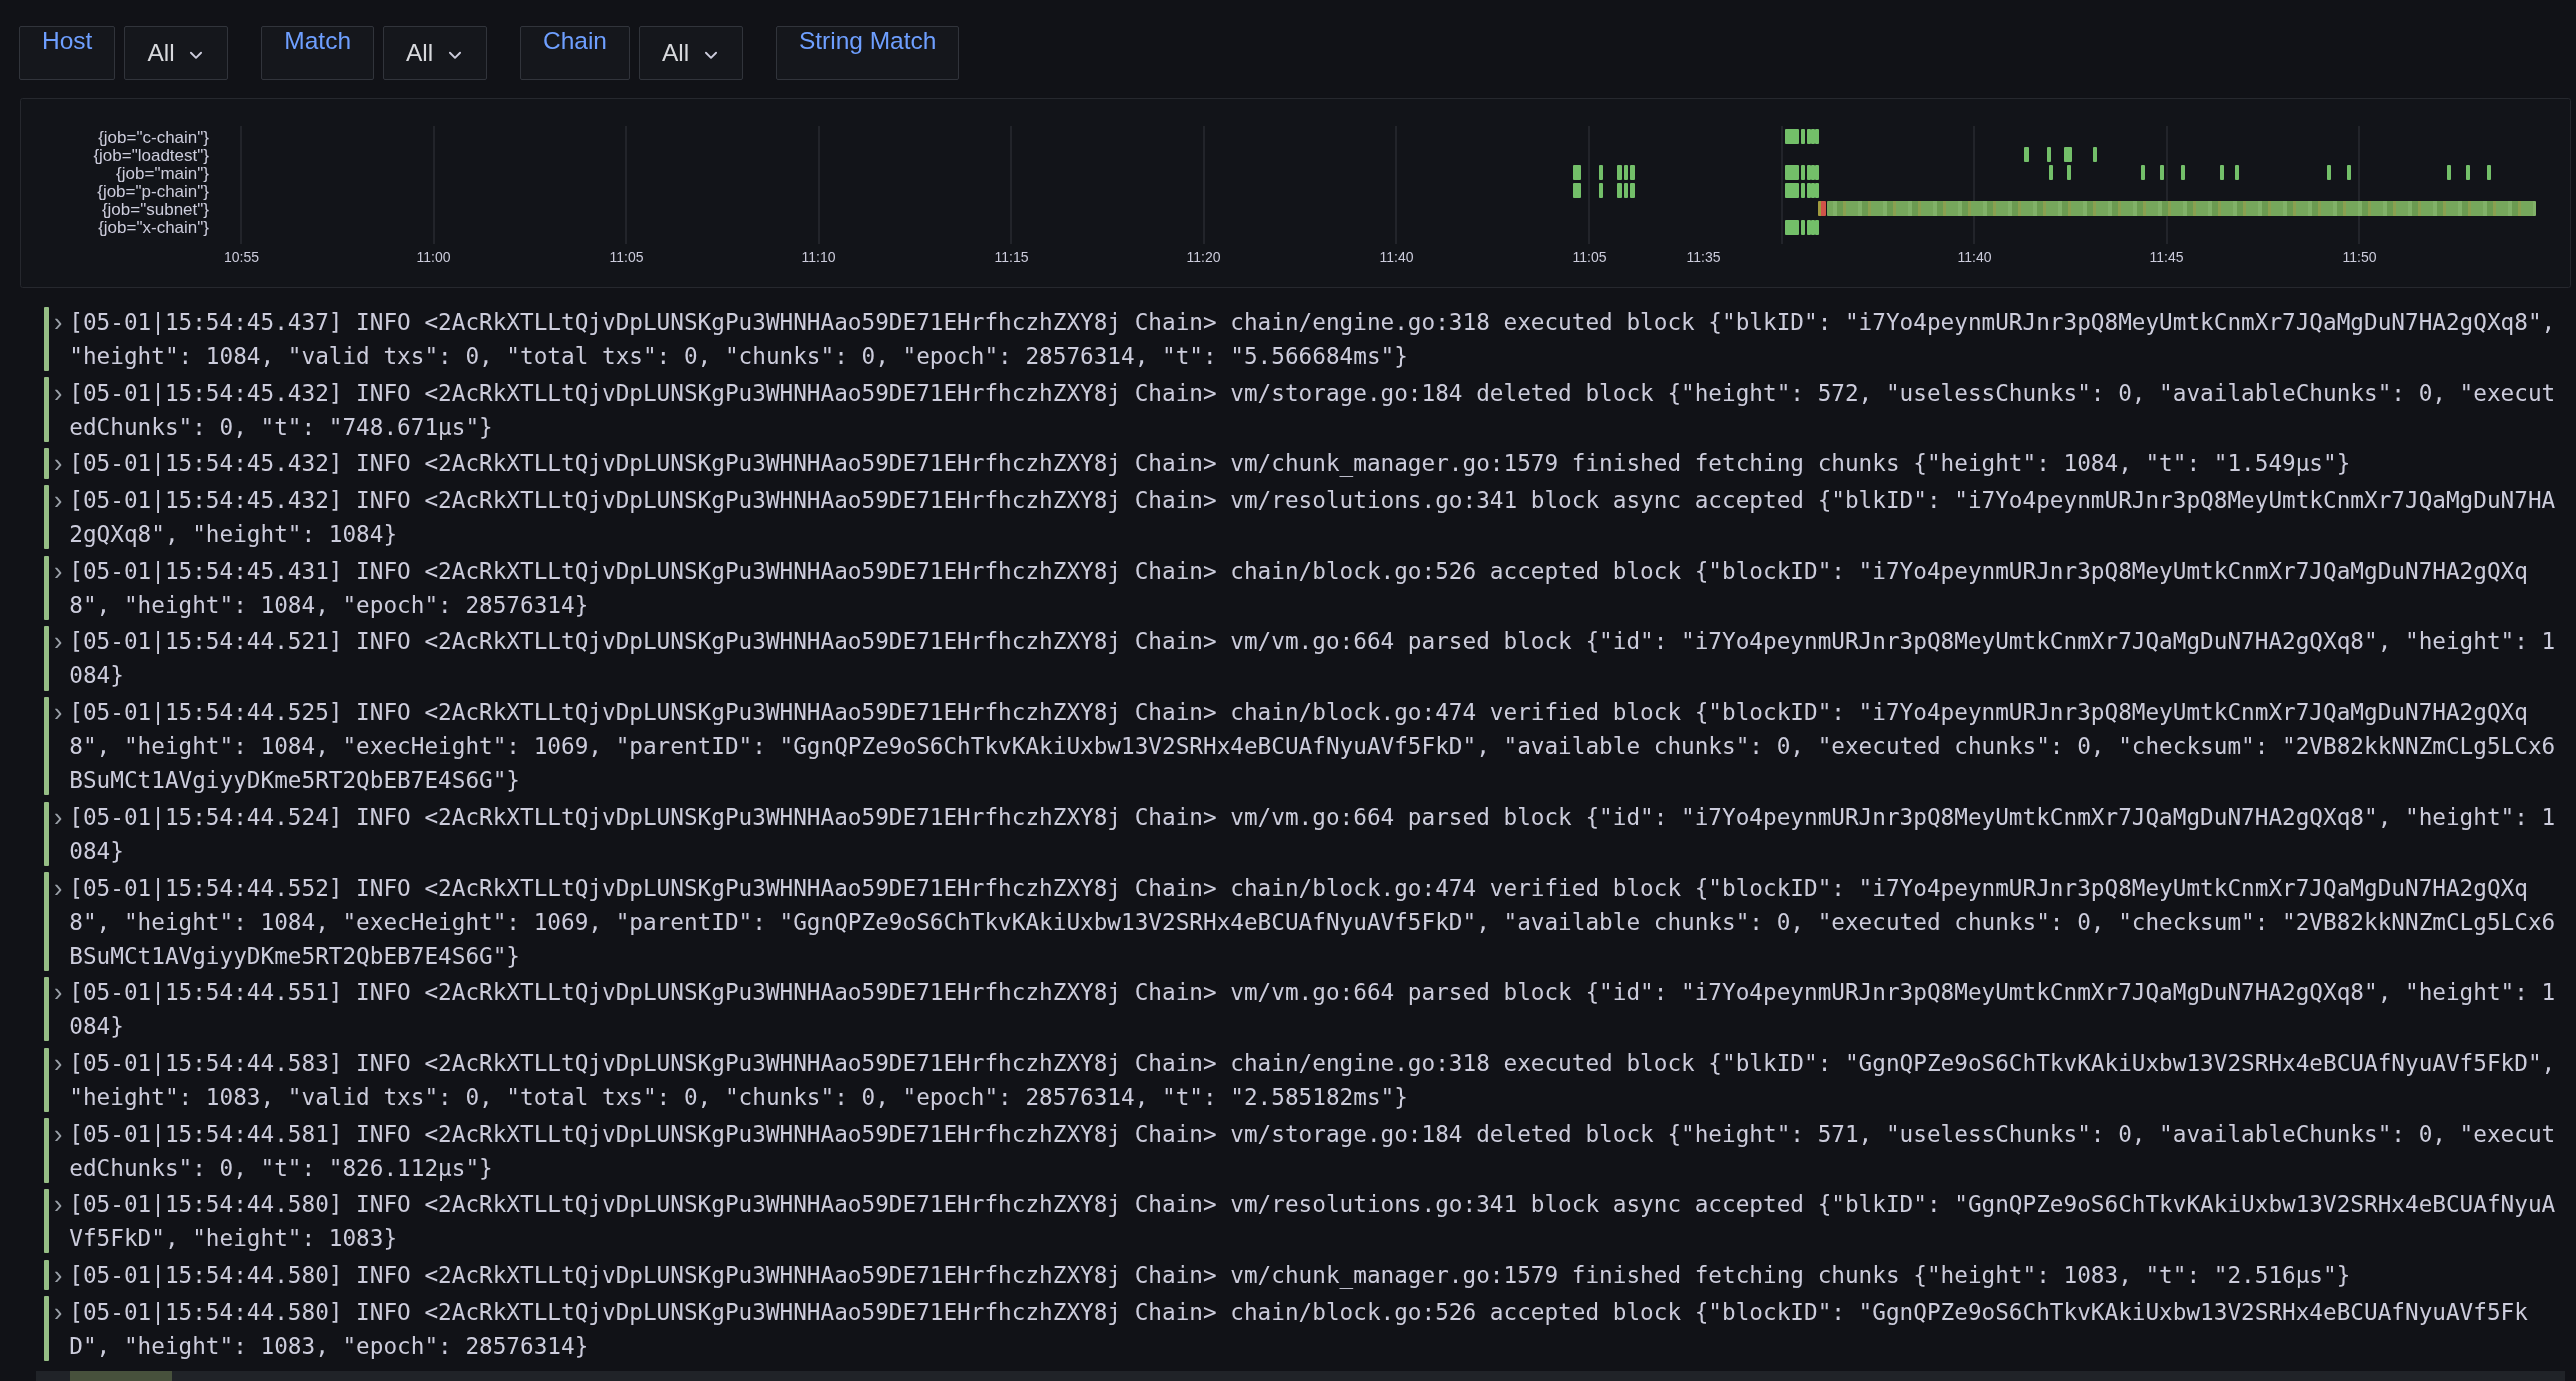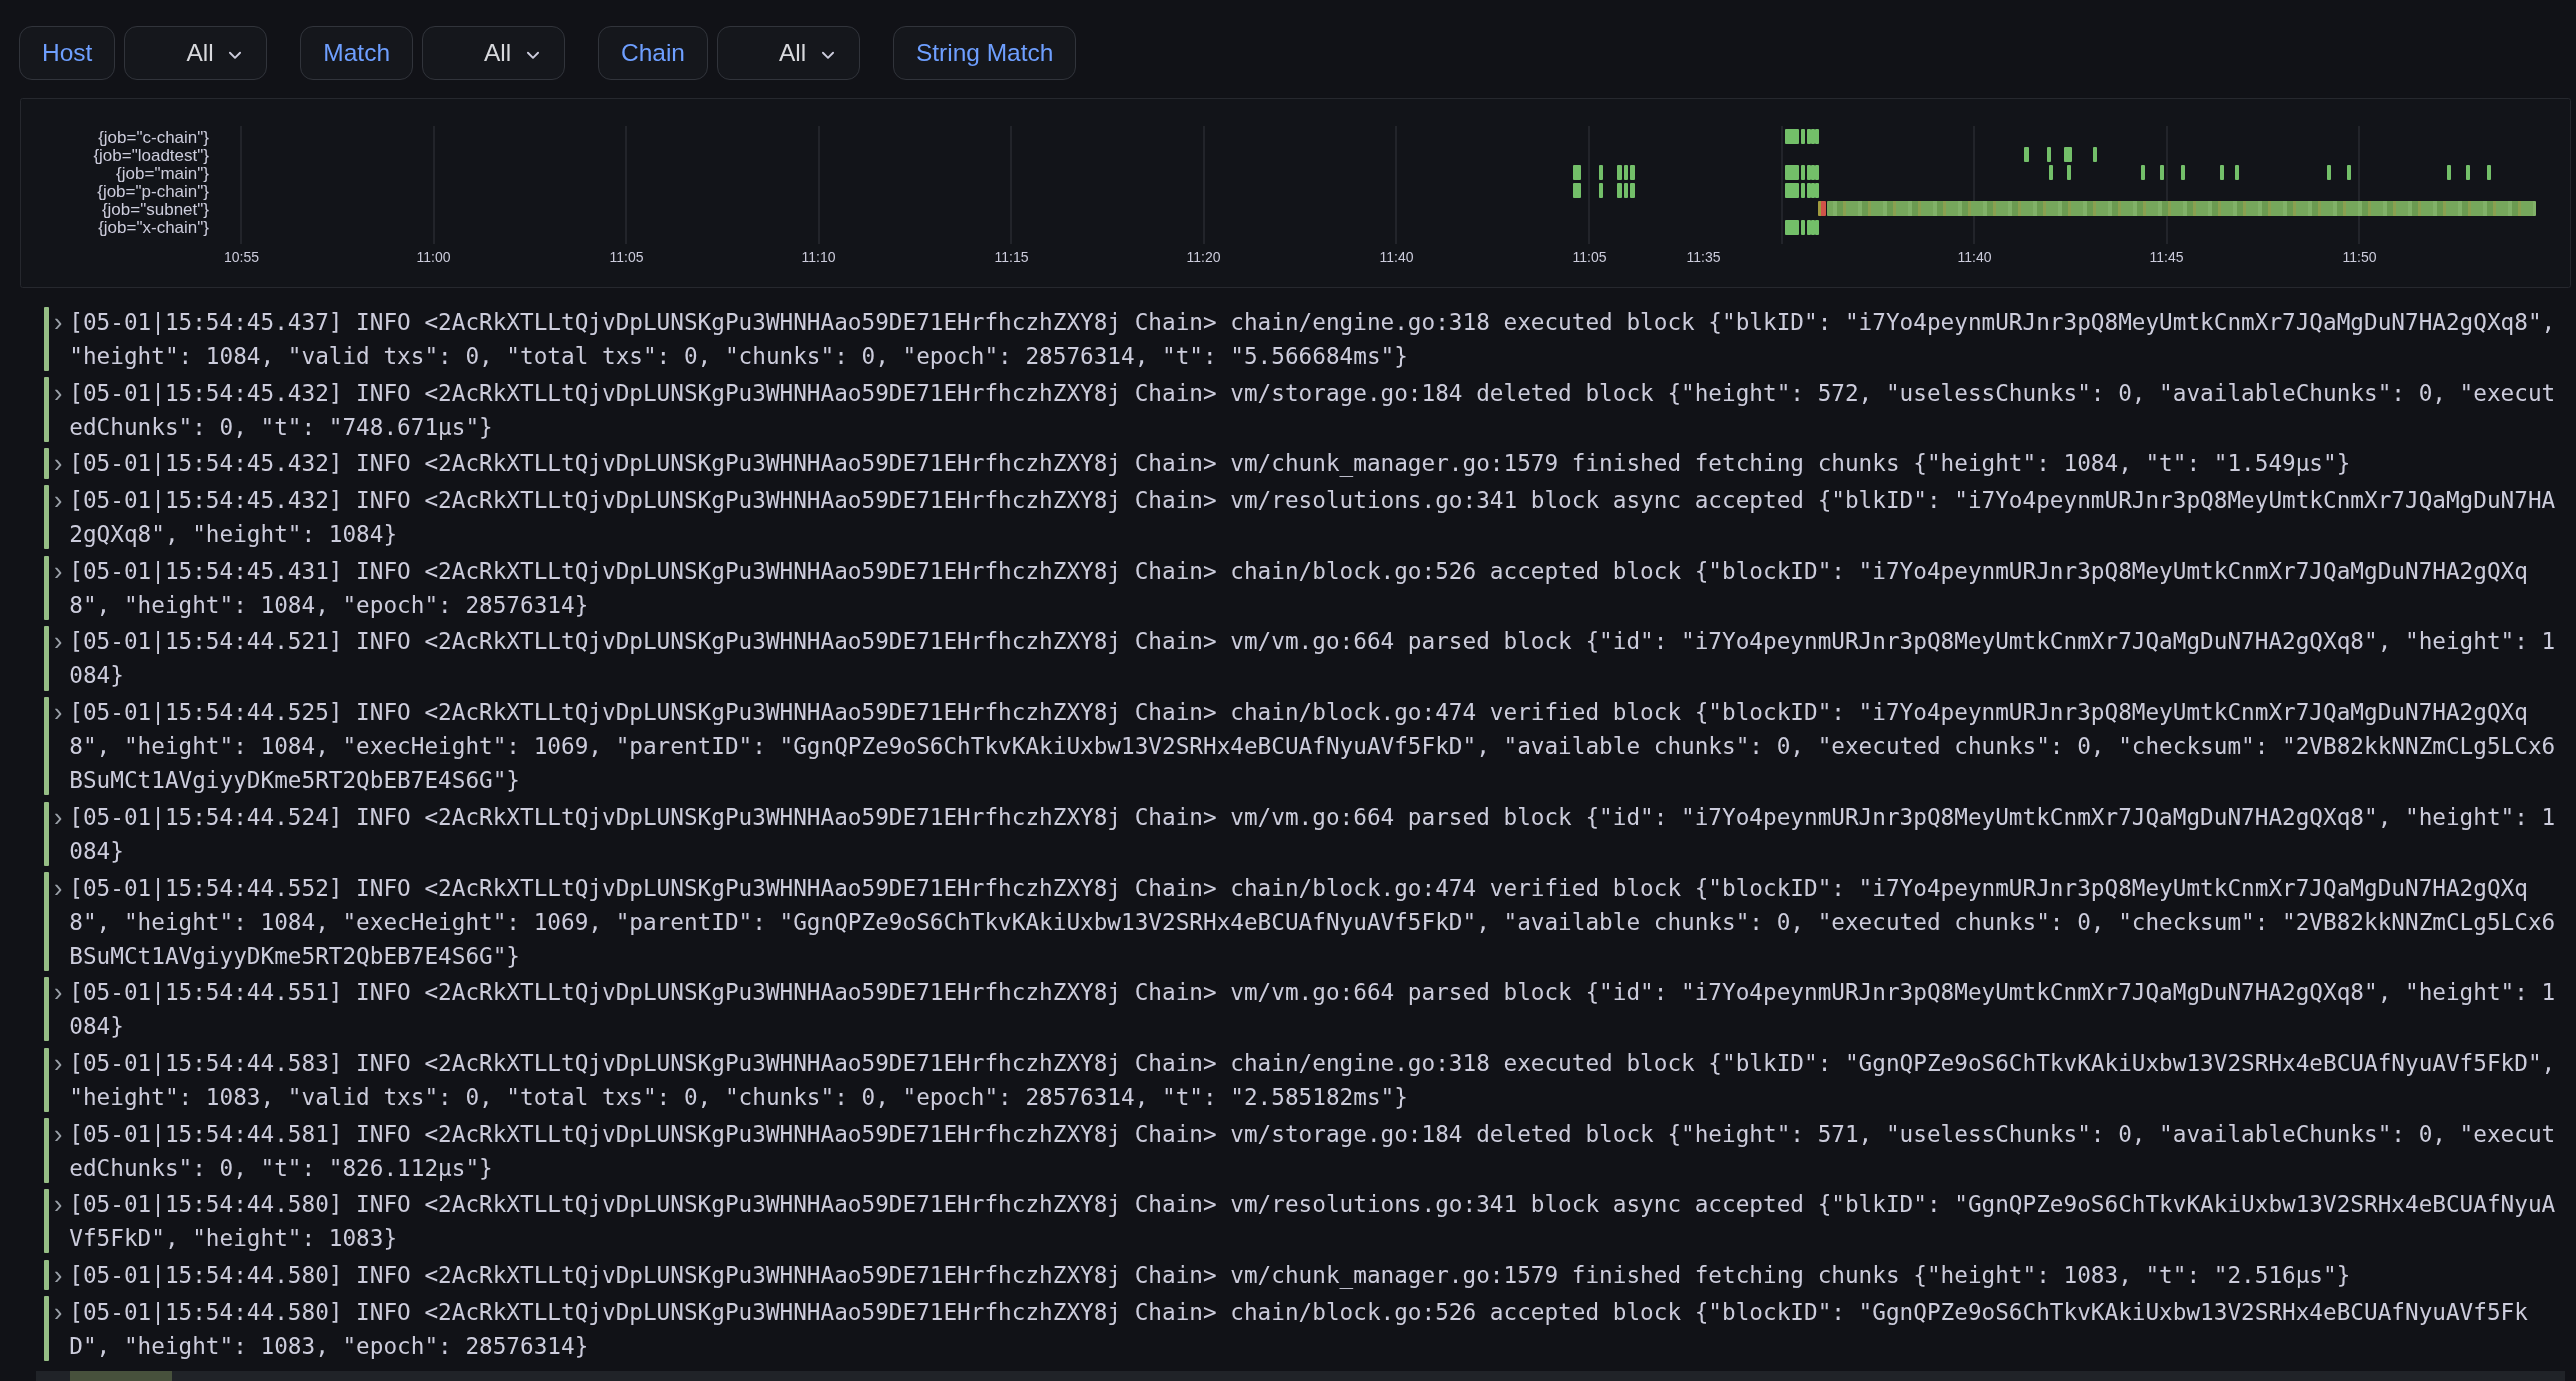--- a/index.html
+++ b/index.html
@@ -4,24 +4,24 @@
 <style>
   * { margin:0; padding:0; box-sizing:border-box; }
   html,body { width:2576px; height:1381px; background:#111217; overflow:hidden;
               font-family:"Liberation Sans", sans-serif; }
   .stage { position:relative; width:2576px; height:1381px; }
 
   
   .toolbar { position:absolute; left:19px; top:26px; display:flex; gap:33px; align-items:center; }
   .var-groups { display:contents; }
   .var-group { display:flex; gap:9px; align-items:center; }
-  .tb-box { height:54px; display:flex; align-items:center; padding:0 22px;
-            background:#15171c; border:0.9px solid #31343b; border-radius:13px; }
+  .tb-box { height:54px; display:flex; padding:0 22px;
+            background:#15171c; border:0.9px solid #31343b; border-radius:2px; }
   .tb-label { color:#6e9fff; font-size:24.5px; font-weight:500; }
-  .tb-value { color:#d8d9dd; font-size:24.5px; font-weight:500; display:flex; align-items:center; gap:12.7px;margin-left:39px; }
+  .tb-value { color:#d8d9dd; font-size:24.5px; font-weight:500; display:flex; align-items:center; gap:12.7px; }
   .tb-value .chev { display:flex; align-items:center; margin-top:3.6px; }
   .tb-input { height:54px; width:324px; background:#111217; border:0.9px solid #31343b;
               border-radius:3.6px; color:#d8d9dd; font-size:24.5px; padding:0 20px;
               font-family:"Liberation Sans", sans-serif; outline:none; }
   .tb-input::placeholder { color:#7b7f87; }
 
   
   .panel { position:absolute; left:20px; top:98px; width:2551px; height:190px;
            background:#121419; border:0.9px solid #26282e; border-radius:2.7px; }
   .legend { position:absolute; left:27px; top:30px; width:161px; }

